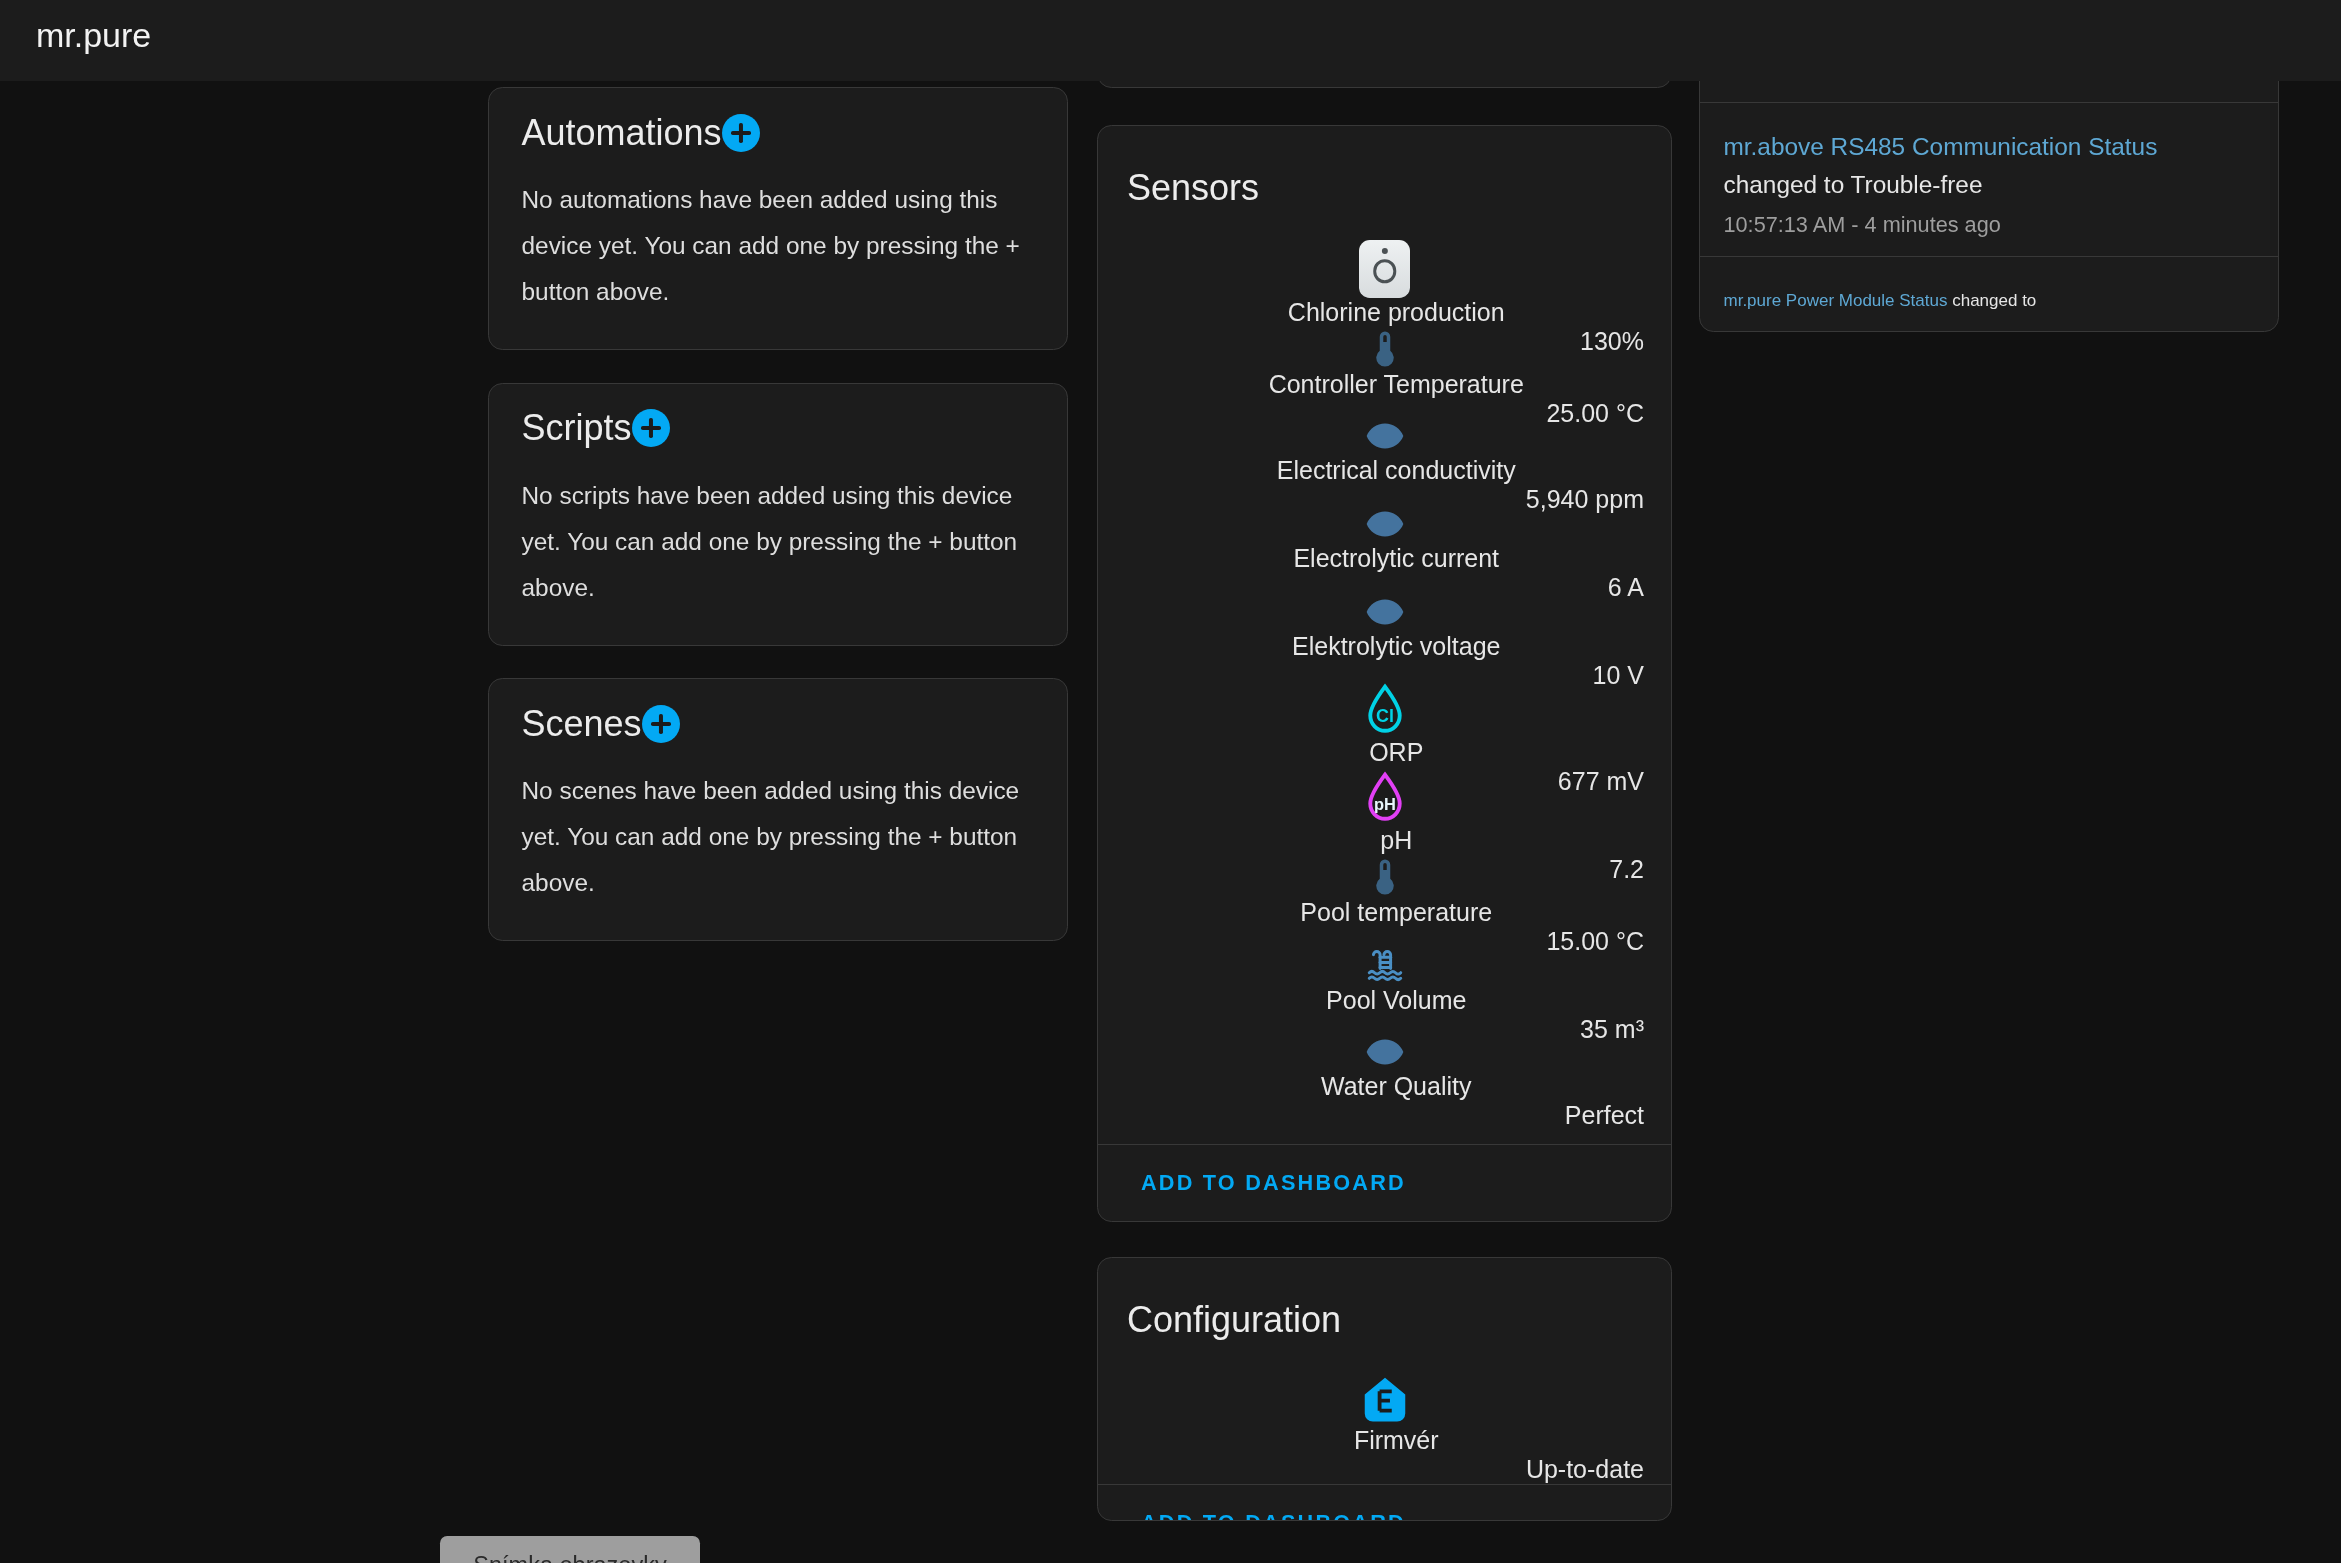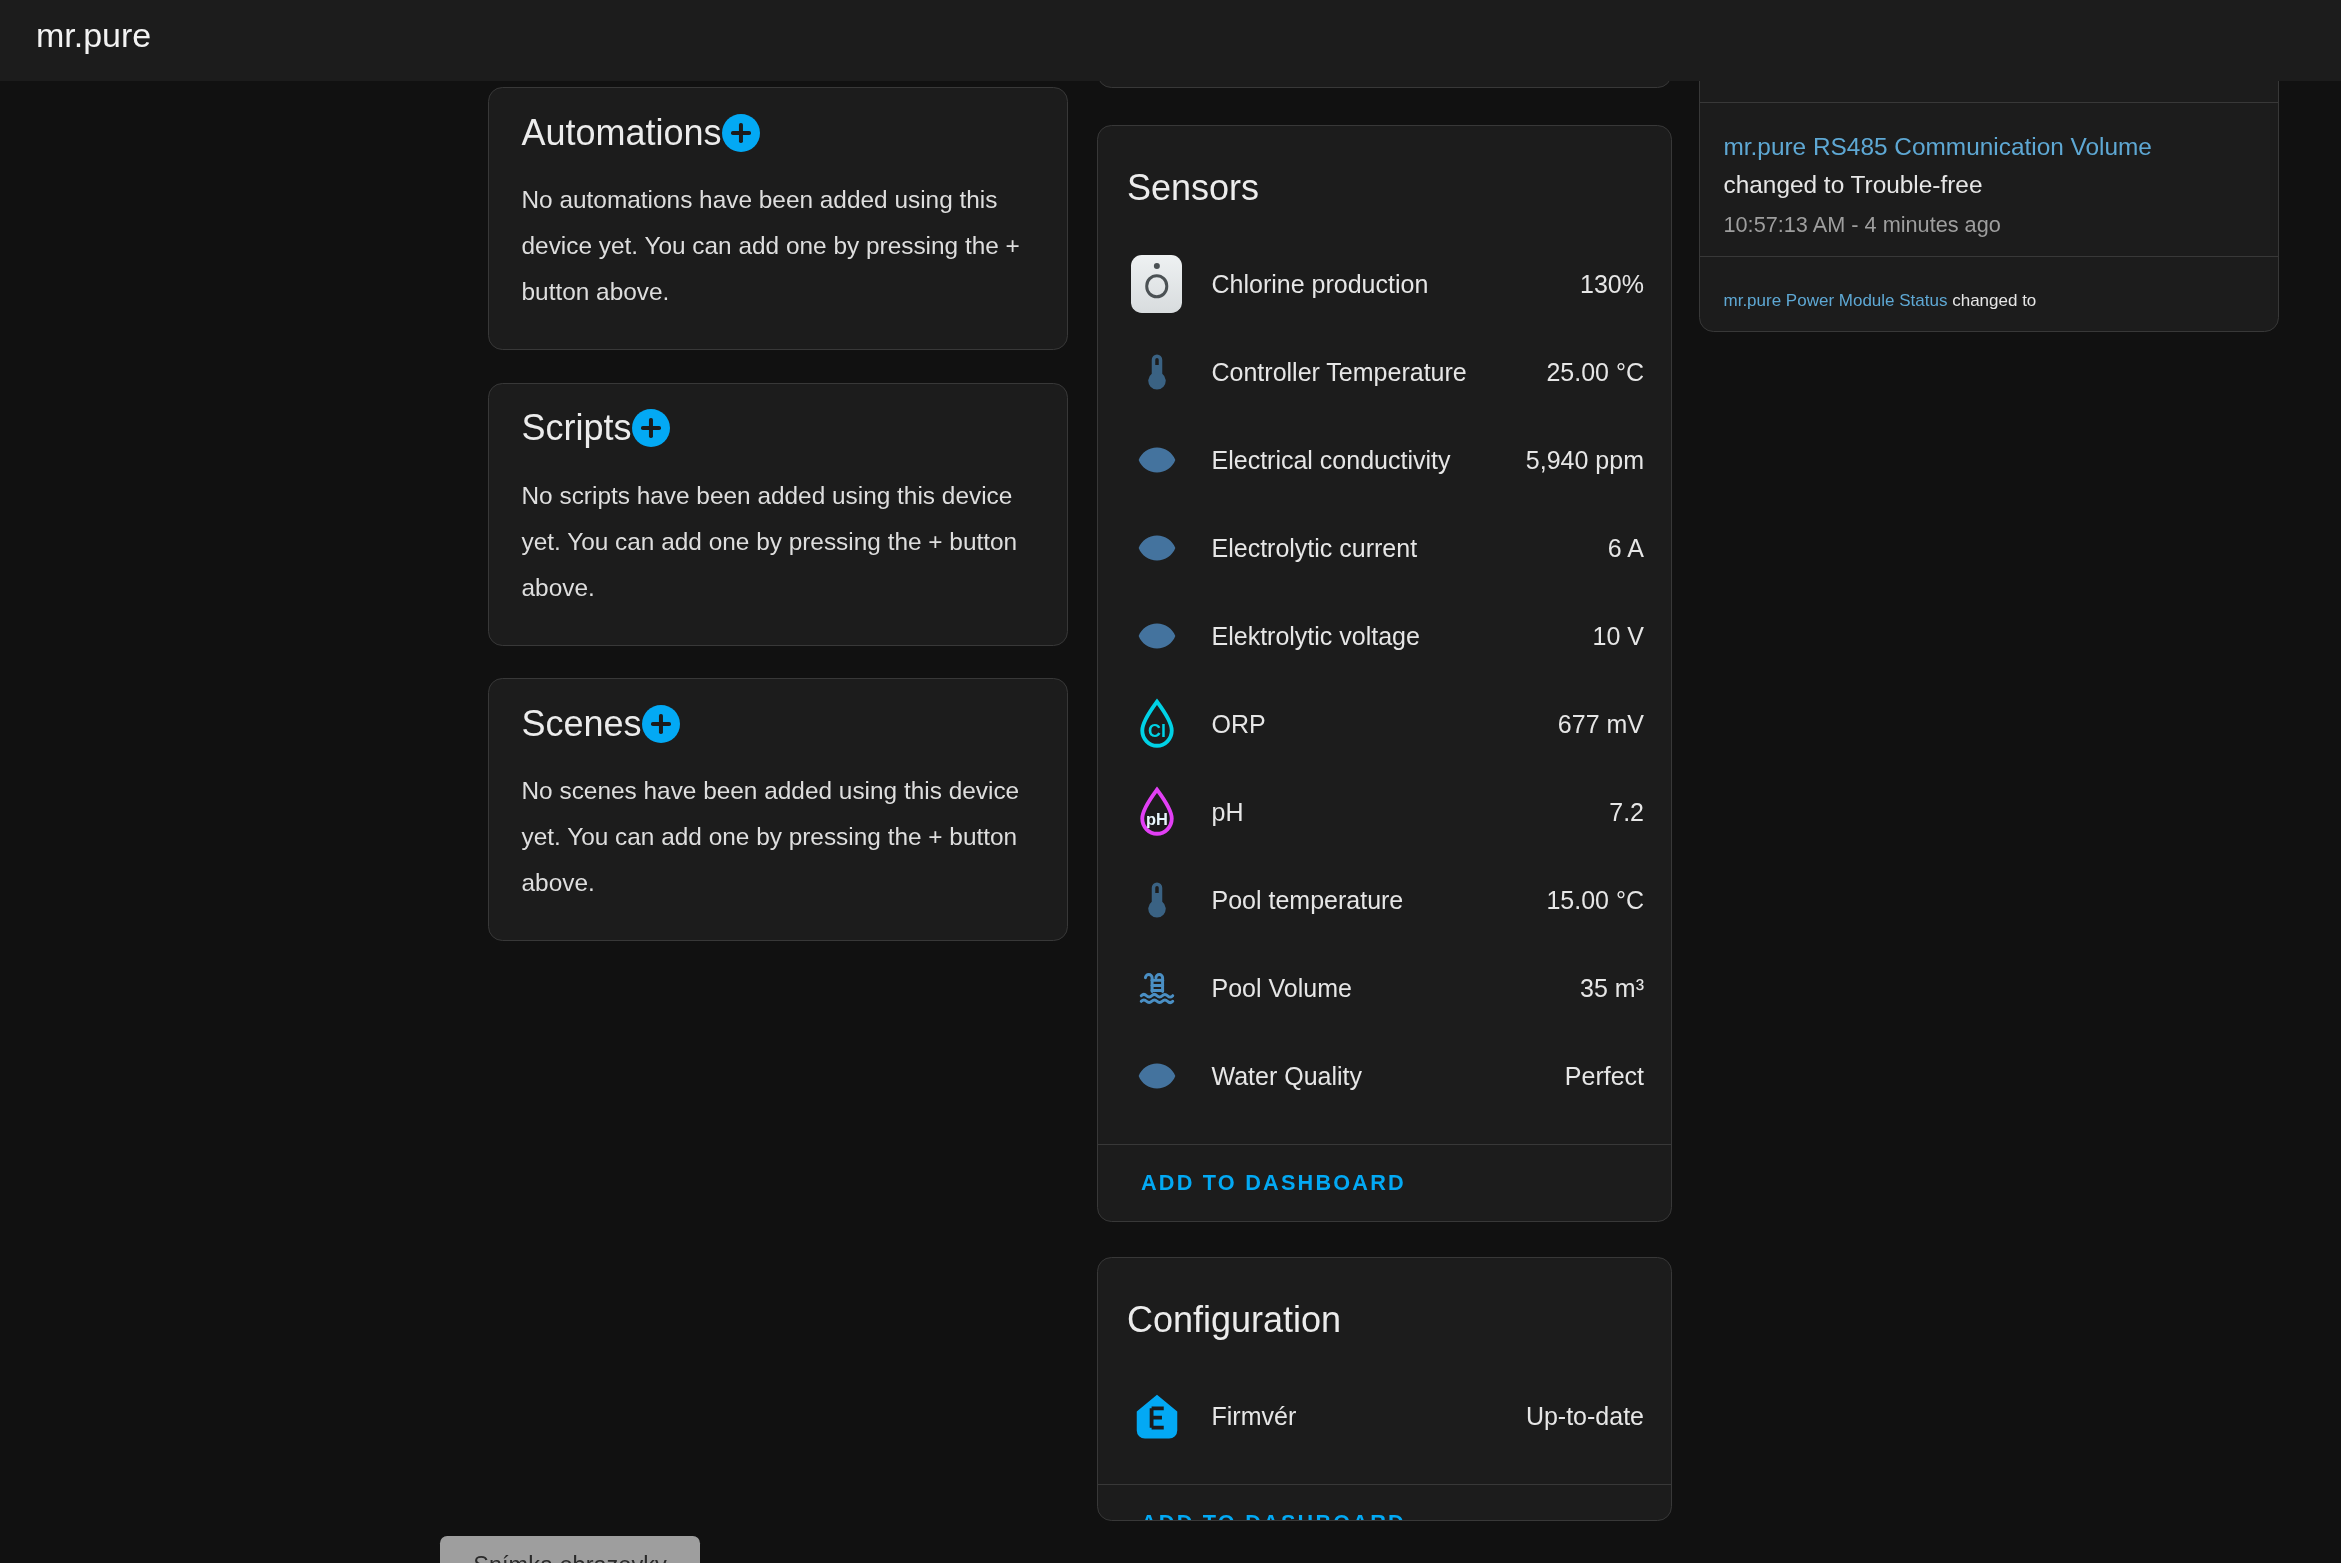--- a/index.html
+++ b/index.html
@@ -24,21 +24,21 @@
   .plus-btn::before { width:20px; height:4.1px; }
   .plus-btn::after  { width:4.1px; height:20px; }
   .empty-text { margin-top:23.5px; font-size:24.4px; line-height:46px; color:#dedede; max-width:506px; }
 
   
   .fragment-card { position:absolute; left:1097px; top:-54px; width:575px; height:142px; }
   .sensors-card  { position:absolute; left:1097px; top:125px;  width:575px; }
   .config-card   { position:absolute; left:1097px; top:1257px; width:575px; height:264px; overflow:hidden; }
   .mid-card-title { padding:40px 29px 0 29px; font-size:36px; font-weight:400; color:#ececec; line-height:43px; }
   .rows { margin-top:31px; }
-  .sensor-row { display:flex; align-items:center; height:88px; padding:0 27px; cursor:pointer; }
+  .sensor-row { display:flex; align-items:center; height:88px; padding:0 27px; cursor:pointer;flex-direction:column; }
   .icon-cell { width:63px; display:flex; align-items:center; justify-content:center; flex:0 0 auto; }
   .sensor-name { margin-left:23.5px; font-size:25px; color:#e6e6e6; white-space:nowrap; }
   .sensor-value { margin-left:auto; font-size:25px; color:#e6e6e6; white-space:nowrap; }
   .rows-pad { height:23.5px; }
   .card-footer { border-top:0.9px solid #383838; height:77px; display:flex; align-items:center; padding-left:43px; }
   .text-btn { background:none; border:none; color:#03a9f4; font-family:"Liberation Sans",sans-serif; font-size:21.7px; font-weight:700; letter-spacing:2.2px; cursor:pointer; }
 
   
   .entity-picture { width:51px; height:58px; border-radius:10.8px; background:linear-gradient(180deg,#eef1f2 0%,#d8dcde 100%); position:relative; }
   .entity-picture .ring { position:absolute; left:50%; top:54%; transform:translate(-50%,-50%); width:23.5px; height:23.5px; border:3.6px solid #4b5154; border-radius:50%; }
@@ -242,21 +242,21 @@
     </div>
   </section>
 
   <aside class="card logbook-card">
     <div class="lb-spacer">
       <div class="lb-time lb-faded">10:57:13 AM - 4 minutes ago</div>
     </div>
     <div class="lb-divider"></div>
 
     <div class="lb-entry">
-      <a class="lb-link">mr.pure RS485 Communication Volume</a>
+      <a class="lb-link">mr.above RS485 Communication Status</a>
       <div class="lb-detail">changed to Trouble-free</div>
       <div class="lb-time">10:57:13 AM - 4 minutes ago</div>
     </div>
     <div class="lb-divider"></div>
 
     <div class="lb-entry-2">
       <a class="lb-link">mr.pure Power Module Status</a>
       <span class="lb-detail">changed to</span>
     </div>
   </aside>

